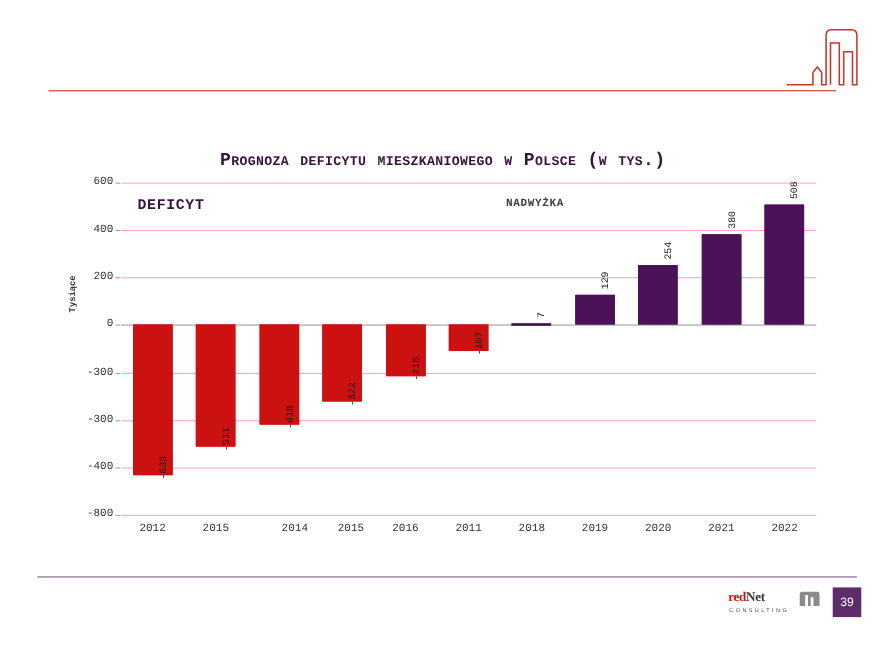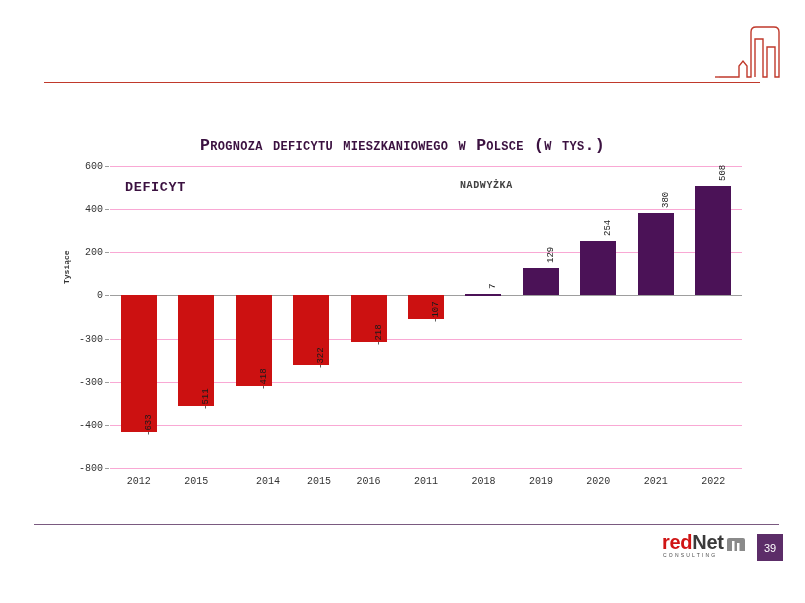--- a/index.html
+++ b/index.html
@@ -188,25 +188,26 @@
   #footer-logo {
     position: absolute;
     left: 662px;
     top: 9px;
     width: 92px;
     height: 32px;
   }
   #rednet-wordmark {
     position: absolute;
     left: 0; top: 0;
-    font-size: 20px;
+    font-size: 12px;
     font-weight: bold;
     letter-spacing: -0.3px;
     line-height: 18px;
     white-space: nowrap;
+    font-family: Liberation Serif, serif;
   }
   #rednet-red { color: #D01515; }
   #rednet-net { color: #3A3A3A; }
   #rednet-sub {
     position: absolute;
     left: 1px;
     top: 19px;
     font-size: 5px;
     letter-spacing: 2.2px;
     color: #4A4A4A;

